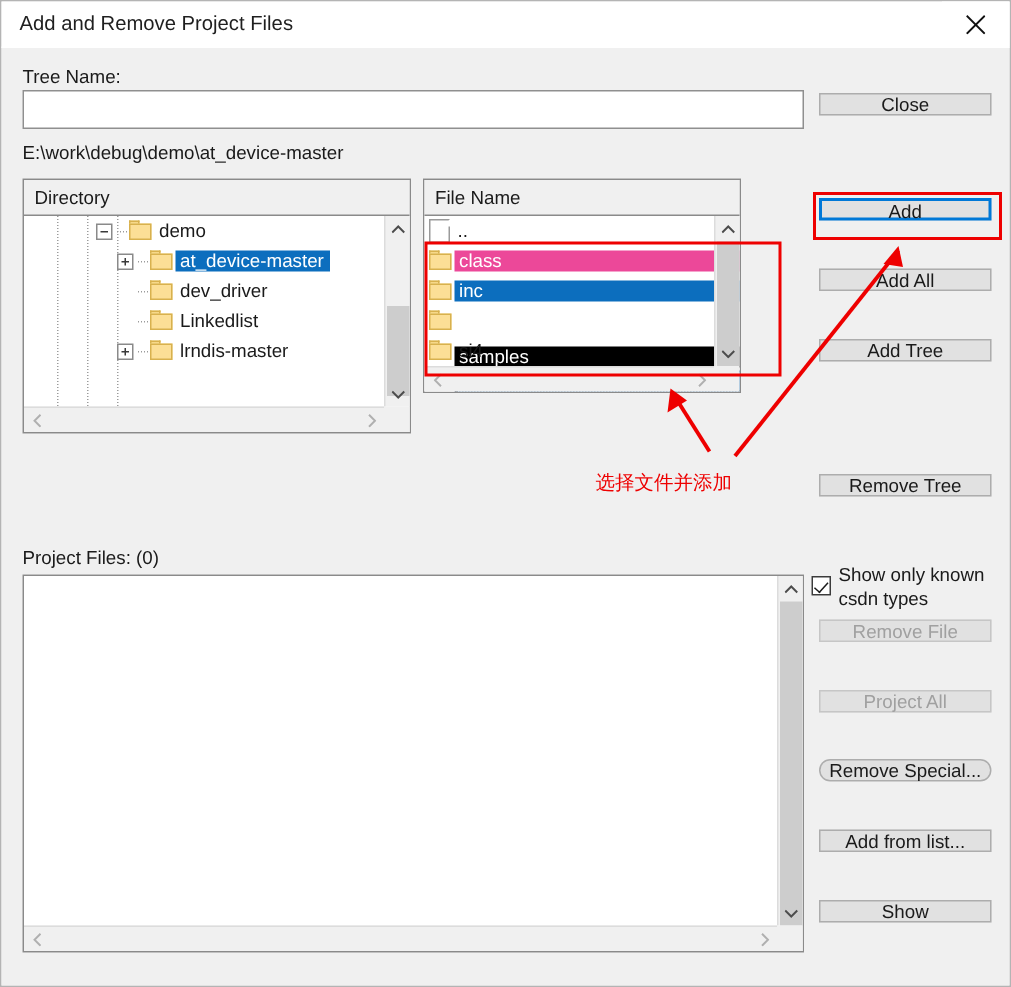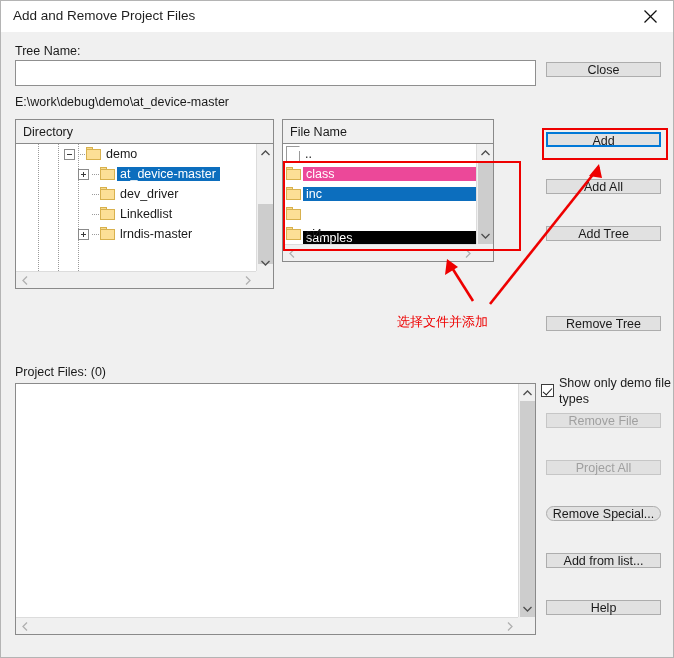--- a/index.html
+++ b/index.html
@@ -548,28 +548,28 @@
     </div>
 
     <button class="btn" style="left:545px; top:30px;">Close</button>
     <button class="btn focused" style="left:545px; top:100px;">Add</button>
     <button class="btn" style="left:545px; top:147px;">Add All</button>
     <button class="btn" style="left:545px; top:194px;">Add Tree</button>
     <button class="btn" style="left:545px; top:240px;margin-top:44px;">Remove Tree</button>
 
     <div id="chk-wrap">
       <div id="chk-box"></div>
-      <div id="chk-label">Show only demo file types</div>
+      <div id="chk-label">Show only known csdn types</div>
     </div>
 
     <button class="btn disabled" style="left:545px; top:381px;">Remove File</button>
     <button class="btn disabled" style="left:545px; top:428px;">Project All</button>
     <button class="btn" style="left:545px; top:474px;border-radius:12px;">Remove Special...</button>
     <button class="btn" style="left:545px; top:521px;">Add from list...</button>
-    <button class="btn" style="left:545px; top:568px;">Help</button>
+    <button class="btn" style="left:545px; top:568px;">Show</button>
 
   </div>
 
   <div class="ann-box" id="ann-add-box"></div>
   <div class="ann-box" id="ann-list-box"></div>
 
   <svg id="ann-svg">
 
     <line x1="489" y1="303" x2="598" y2="166" stroke="#ee0000" stroke-width="2.6"></line>
     <polygon points="598,163 588,175 601,177" fill="#ee0000"></polygon>

